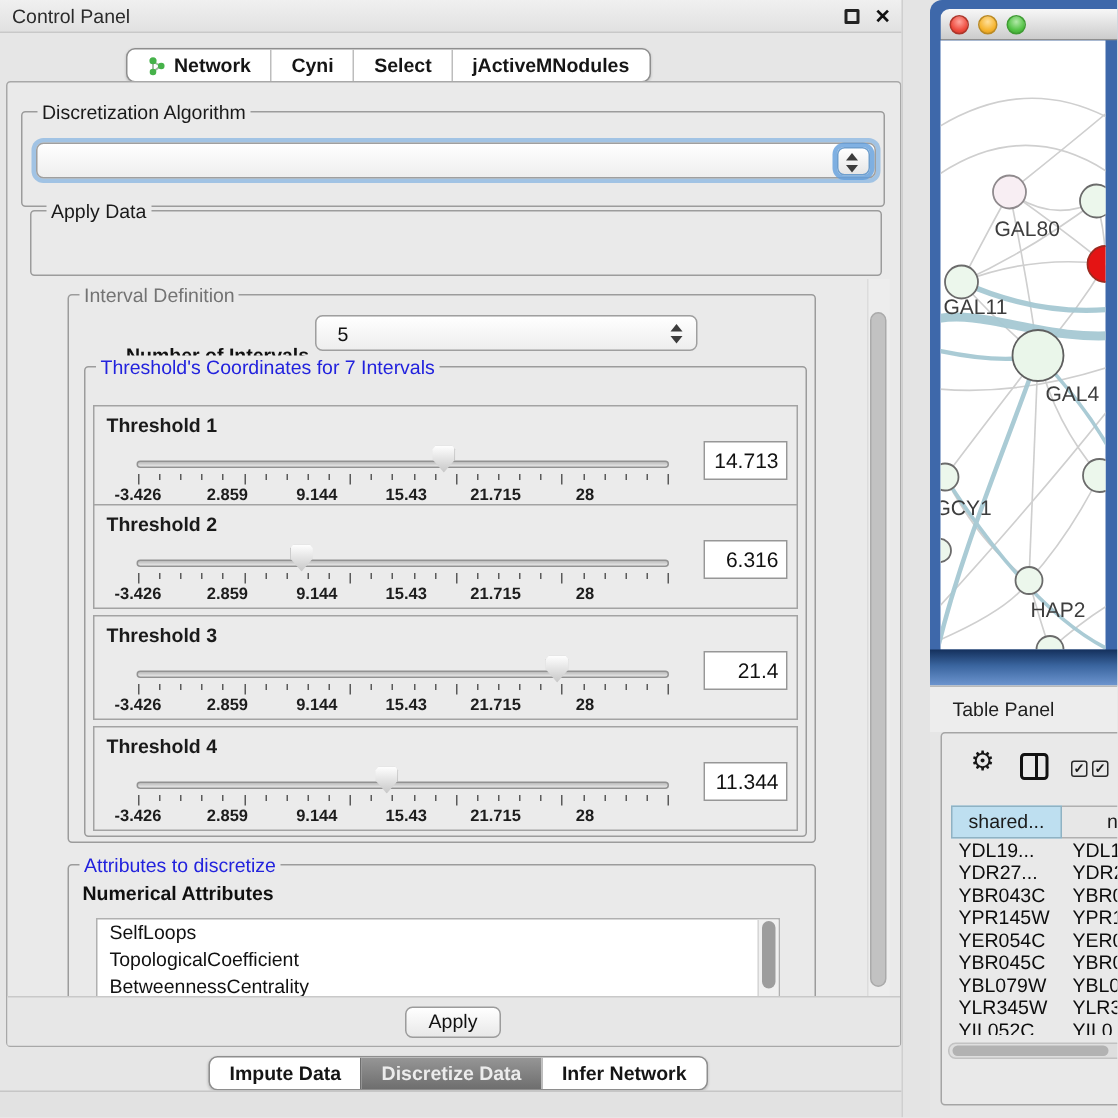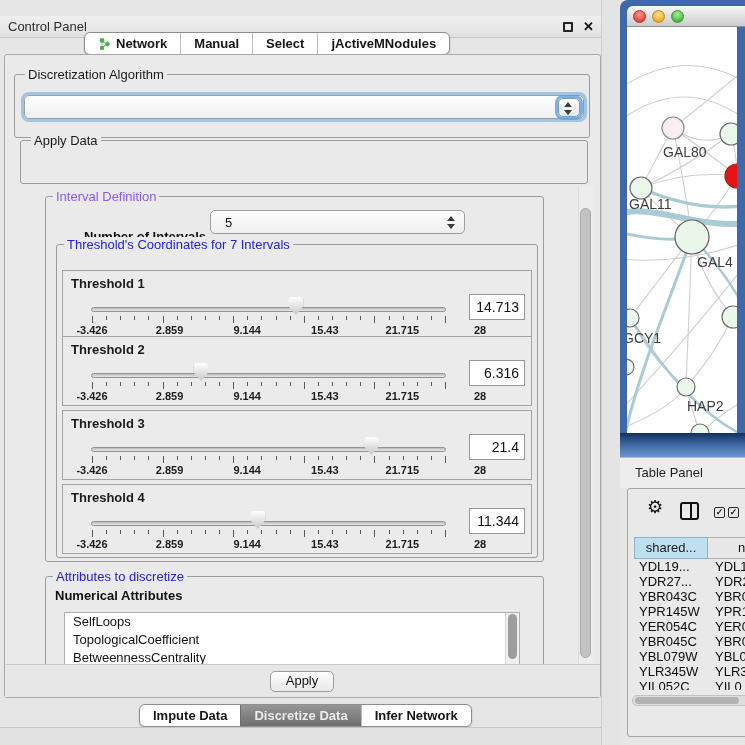--- a/index.html
+++ b/index.html
@@ -1,42 +1,42 @@
 <!DOCTYPE html>
 <html><head>
 <meta charset="utf-8">
 <style>
   *{box-sizing:border-box;margin:0;padding:0}
   html,body{background:#e6e6e6}
   #app{position:relative;width:745px;height:745px;background:#e6e6e6;overflow:hidden;
        font-family:"Liberation Sans",sans-serif;color:#1a1a1a}
 
   
-  .titlebar{position:absolute;left:0;top:16px;width:607px;height:22px;
+  .titlebar{position:absolute;left:0;top:0;width:607px;height:22px;
             background:linear-gradient(#f0f0f0,#e1e1e1);border-bottom:1px solid #c8c8c8}
   .cp-title{position:absolute;left:8px;top:3px;font-size:13px;color:#2b2b2b}
   .float-box{position:absolute;left:563px;top:6px;width:10px;height:10px;border:2px solid #222;border-radius:1px}
   .close-x{position:absolute;left:583px;top:3px;font-size:13px;font-weight:700;color:#111}
 
   
   .tabbar{position:absolute;display:inline-flex;background:#fff;border:1px solid #8e8e8e;
           border-radius:6px;overflow:hidden;box-shadow:0 1px 2px rgba(0,0,0,.2);height:23px}
   .seg{display:flex;align-items:center;gap:5px;padding:0 13px;font-size:13px;font-weight:700;
        color:#151515;border-left:1px solid #bdbdbd;height:100%;line-height:21px;white-space:nowrap}
   .seg:first-child{border-left:none}
   .seg.sel{background:linear-gradient(#969696,#6e6e6e);color:#ececec;border-left-color:#6e6e6e}
   #toptabs{left:84px;top:32px}
   #bottabs{left:139px;top:704px}
 
   
   .panel{position:absolute;left:4px;top:54px;width:597px;height:644px;background:#eaeaea;
          border:1px solid #a8a8a8;border-radius:3px}
   .group{position:absolute;border:1px solid #9c9c9c;border-radius:3px}
   .legend{position:absolute;top:-8px;font-size:13px;background:#eaeaea;padding:0 3px;white-space:nowrap}
-  .lg-green{color:#8b5cf6}
+  .lg-green{color:#737373}
   .lg-blue{color:#2222dd}
   #g-algo{left:14px;top:74px;width:576px;height:64px}
   #g-table{left:20px;top:140px;width:568px;height:44px}
   #g-int{left:45px;top:196px;width:499px;height:366px}
   #g-thr{left:56px;top:244px;width:482px;height:314px}
   #g-attr{left:45px;top:576px;width:499px;height:100px}
 
   
   .combo{position:absolute;background:linear-gradient(#ffffff,#eeeeee);border:1px solid #9f9f9f;
          border-radius:5px;font-size:13px;color:#111}
@@ -71,21 +71,21 @@
   .thr-label{position:absolute;left:8px;top:5px;font-weight:700;font-size:13px}
   .track{position:absolute;left:28px;top:36px;width:355px;height:5px;
          background:linear-gradient(#bbbbbb,#e8e8e8);border:1px solid #929292;border-radius:3px}
   .thumb{position:absolute;top:26px;width:15px;height:18px;
          background:linear-gradient(#ffffff,#c7c7c7);
          clip-path:polygon(14% 0,86% 0,100% 14%,100% 52%,50% 100%,0 52%,0 14%);
          filter:drop-shadow(0 0 1px #6f6f6f)}
   .ticks{position:absolute;left:29px;top:45px;width:353px;height:8px}
   .tick{position:absolute;top:0;width:1px;height:4px;background:#5a5a5a}
   .tick.major{height:7px}
-  .scale{position:absolute;left:29px;top:53px;width:388px;height:13px}
+  .scale{position:absolute;left:29px;top:53px;width:298px;height:13px}
   .scale-lab{position:absolute;transform:translateX(-50%);font-size:11px;font-weight:700;color:#1c1c1c;white-space:nowrap}
   .valbox{position:absolute;left:406px;top:23px;width:56px;height:26px;background:#fff;border:1px solid #979797;
           font-size:14px;text-align:right;padding:4px 5px 0 0;color:#111}
 
   
   #attr-list{position:absolute;left:64px;top:612px;width:456px;height:53px;background:#fff;
              border:1px solid #b0b0b0;overflow:hidden;z-index:2}
   .attr-item{font-size:13px;line-height:18px;padding-left:8px;color:#111}
   #attr-sb{position:absolute;right:0;top:0;width:14px;height:51px;background:#f0f0f0;border-left:1px solid #d6d6d6}
   #attr-sb .sb-thumb{position:absolute;left:2px;top:1px;width:9px;height:45px;background:#9d9d9d;border-radius:5px}
@@ -161,21 +161,21 @@
         <line x1="4" y1="4" x2="9" y2="7" stroke="#9fb59f" stroke-width="1.2"></line>
         <line x1="4" y1="11" x2="9" y2="7" stroke="#9fb59f" stroke-width="1.2"></line>
         <line x1="4" y1="4" x2="4" y2="11" stroke="#9fb59f" stroke-width="1.2"></line>
         <circle cx="4" cy="3.5" r="2.4" fill="#46b24a"></circle>
         <circle cx="9.5" cy="7" r="2.2" fill="#46b24a"></circle>
         <circle cx="4" cy="11" r="2.2" fill="#46b24a"></circle>
       </svg>
       <span>Network</span>
     </div>
     <div class="seg">
-      <span>Manual</span>
+      <span>Cyni</span>
     </div>
     <div class="seg">
       <span>Select</span>
     </div>
     <div class="seg">
       <span>jActiveMNodules</span>
     </div>
   </div>
 
   <div class="panel"></div>

